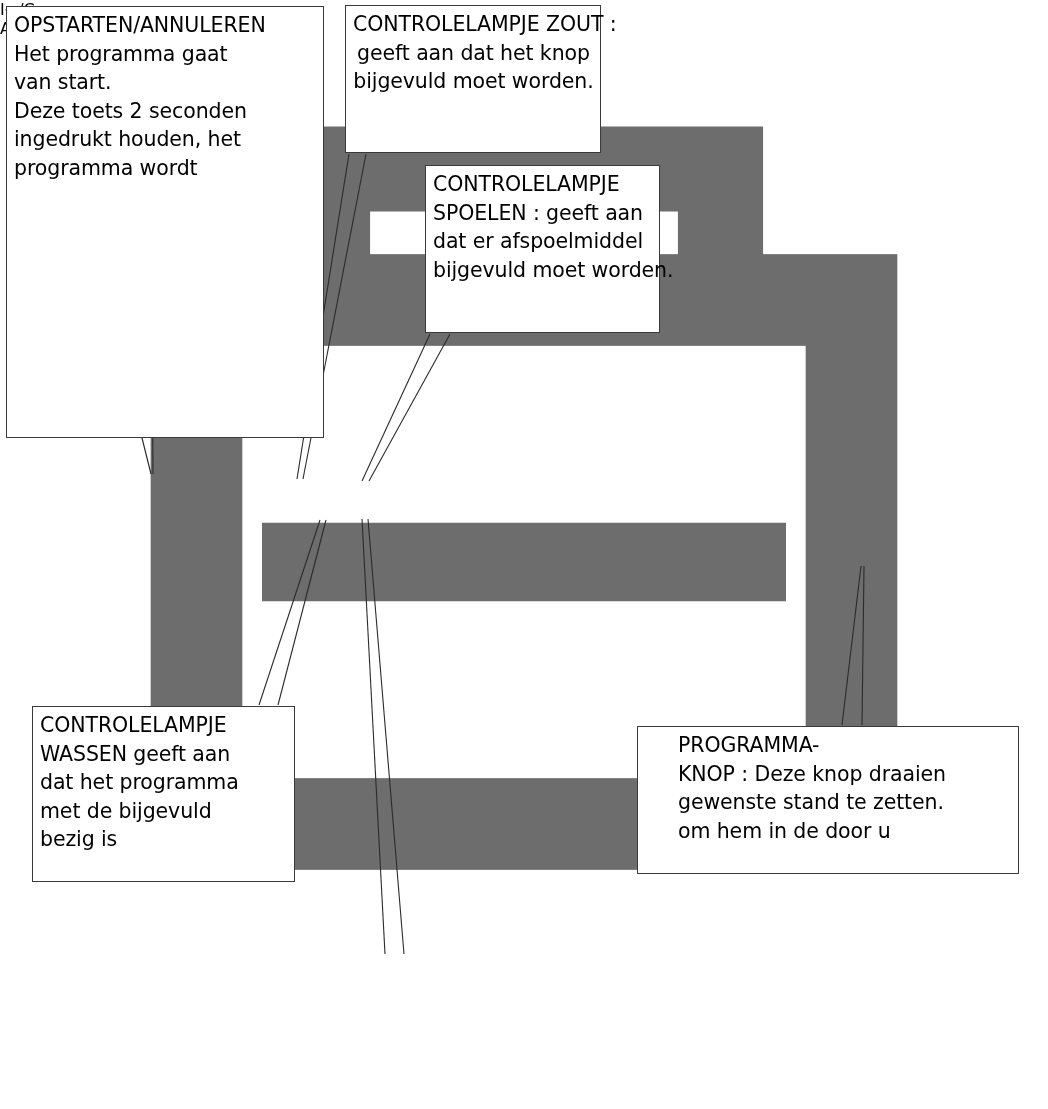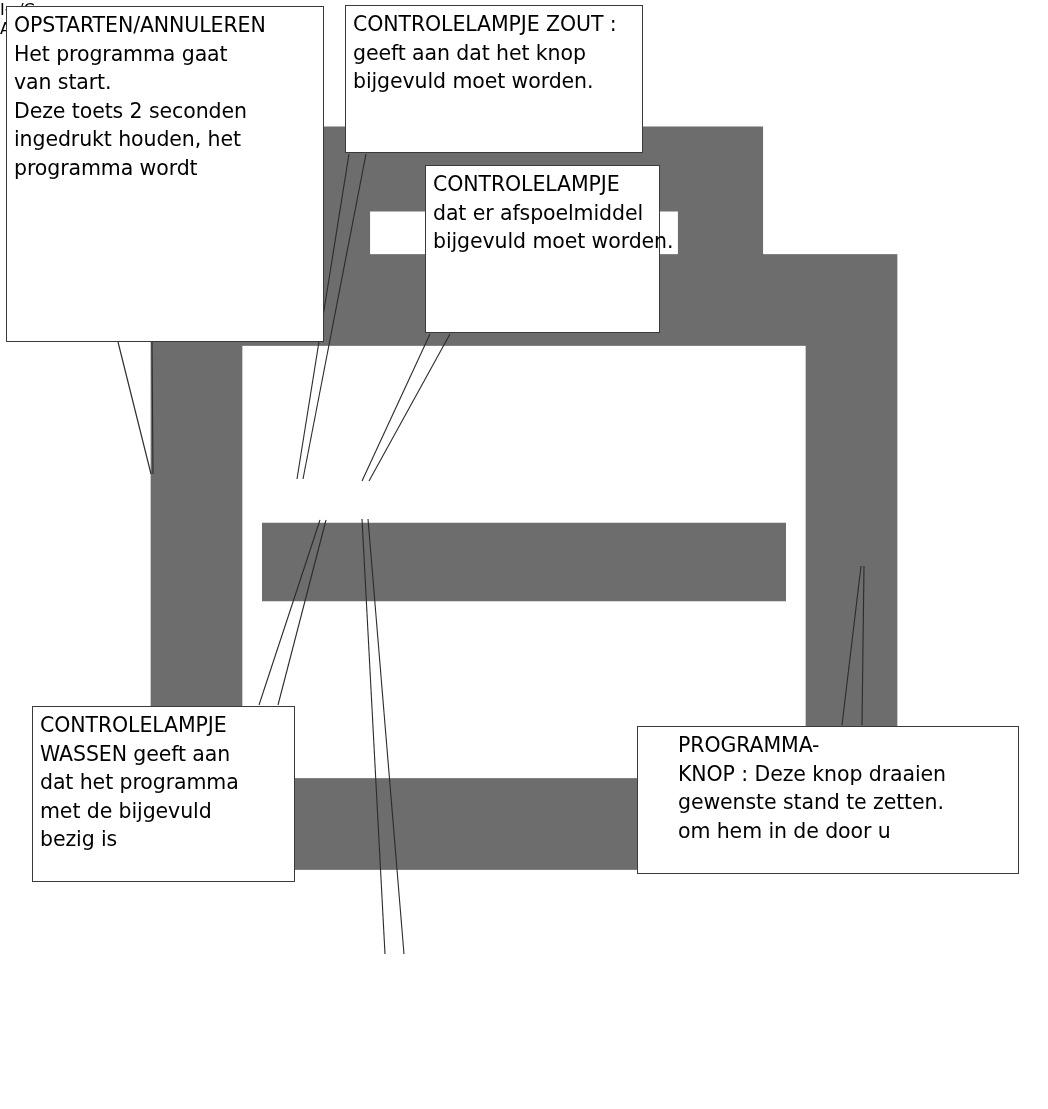--- a/index.html
+++ b/index.html
@@ -40,22 +40,22 @@
   }
   .callout .ln {
     display: block;
     font-size: 20.5px;
     line-height: 28.5px;
     color: #000000;
     white-space: pre;
     letter-spacing: -0.1px;
   }
 
-  #callout-start   { left: 6px;   top: 6px;    width: 318px; height: 336px; }
-  #callout-salt    { left: 345px; top: 5px;    width: 298px; height: 148px; }
+  #callout-start   { left: 6px;   top: 6px;    width: 318px; height: 432px; }
+  #callout-salt    { left: 345px; top: 5px;    width: 256px; height: 148px; text-align: center; }
   #callout-rinse   { left: 425px; top: 165px;  width: 235px; height: 168px; }
   #callout-wash    { left: 32px;  top: 706px;  width: 263px; height: 176px; }
   #callout-knob    { left: 637px; top: 726px;  width: 382px; height: 148px; padding-left: 40px; }</style>
 </head>
 <body>
 
 <div id="stage">
 
   
   <svg id="leaders" viewBox="0 0 1048 1109" width="1048" height="1109">
@@ -153,20 +153,21 @@
   </div>
 
   <div class="callout" id="callout-salt">
     <span class="ln">CONTROLELAMPJE ZOUT :</span>
     <span class="ln">geeft aan dat het knop</span>
     <span class="ln">bijgevuld moet worden.</span>
   </div>
 
   <div class="callout" id="callout-rinse">
     <span class="ln">CONTROLELAMPJE</span>
+    <span class="ln">SPOELEN : geeft aan</span>
     <span class="ln">dat er afspoelmiddel</span>
     <span class="ln">bijgevuld moet worden.</span>
   </div>
 
   <div class="callout" id="callout-wash">
     <span class="ln">CONTROLELAMPJE</span>
     <span class="ln">WASSEN geeft aan</span>
     <span class="ln">dat het programma</span>
     <span class="ln">met de bijgevuld</span>
     <span class="ln">bezig is</span>

